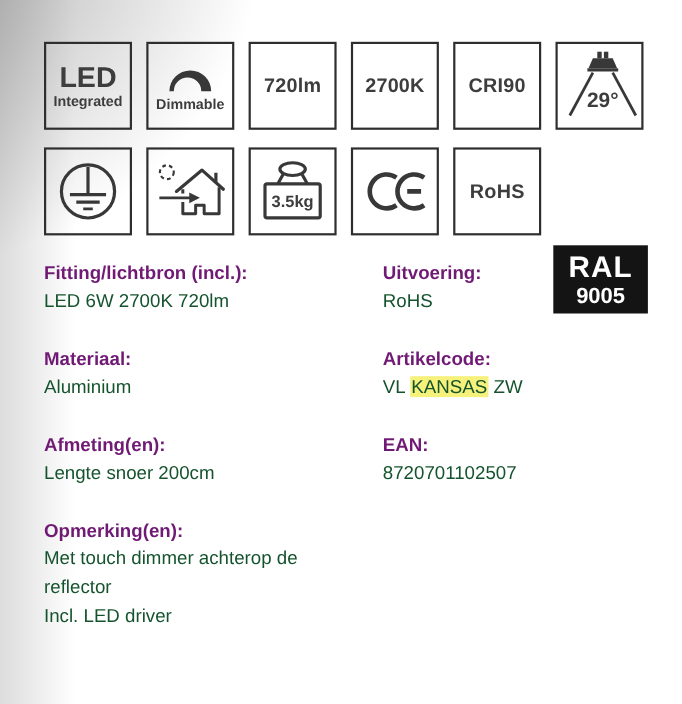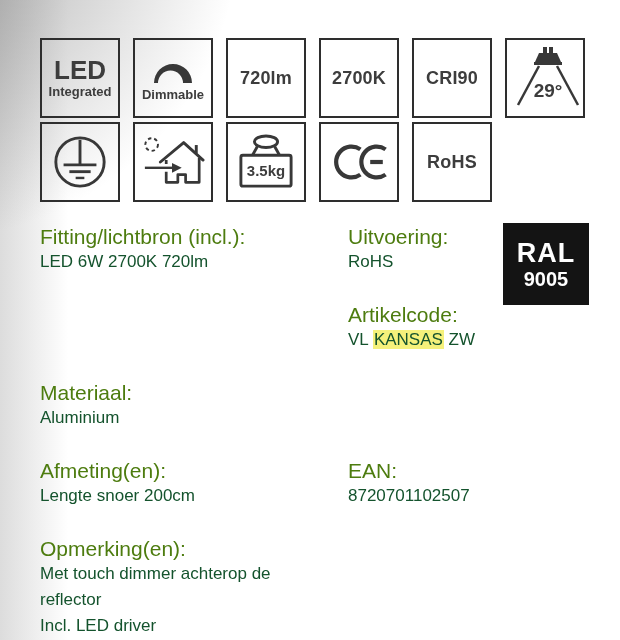--- a/index.html
+++ b/index.html
@@ -12,21 +12,21 @@
       radial-gradient(circle 430px at -70px -70px, rgba(110,110,110,0.60), rgba(255,255,255,0) 72%),
       linear-gradient(to right, rgba(140,140,140,0.30), rgba(255,255,255,0) 11%),
       #ffffff;
   }
 
   
   .badges {
     margin: 38px 0 0 40px;
     display: grid;
     grid-template-columns: repeat(6, 80px);
-    gap: 4px 13px;
+    gap: 16px 13px;
   }
   .badge {
     width: 80px; height: 80px;
     box-sizing: border-box;
     border: 2px solid #2e2e2e;
     display: flex; flex-direction: column;
     align-items: center; justify-content: center;
     color: #3d3d3d;
   }
   .badge .big-label  { font-size: 18px; font-weight: 600; letter-spacing: 0.2px; }
@@ -41,35 +41,35 @@
     margin: 23px 0 0 40px;
     display: grid;
     grid-template-columns: 308px 232px;
     row-gap: 28px;
   }
   .spec { }
   .col1 { grid-column: 1; }
   .col2 { grid-column: 2; }
   .spec-label {
     margin: 0;
-    font-size: 21px; font-weight: 400;
-    color: #4d7c0f; line-height: 24px;
+    font-size: 17px; font-weight: 700;
+    color: #701a75; line-height: 24px;
   }
   .spec-line {
     font-size: 17px; color: #14532d; line-height: 26px;
   }
   .pre { white-space: pre-wrap; }
   .wrap-narrow { max-width: 280px; }
   .hl { background: #f5f17b; padding: 0 1px; }
 
   
   .ral {
     position: absolute;
     left: 503px; top: 223px;
-    width: 86px; height: 82px;
+    width: 86px; height: 62px;
     background: #141414; color: #ffffff;
     display: flex; flex-direction: column;
     align-items: center; justify-content: center;
   }
   .ral-1 { font-size: 27px; font-weight: 600; line-height: 30px; letter-spacing: 1px; }
   .ral-2 { font-size: 20px; font-weight: 600; line-height: 23px; }
 </style>
 </head>
 <body>
 
@@ -161,28 +161,28 @@
   <div class="spec col1">
     <h3 class="spec-label">Fitting/lichtbron (incl.):</h3>
     <div class="spec-line">LED 6W 2700K 720lm</div>
   </div>
 
   <div class="spec col2">
     <h3 class="spec-label">Uitvoering:</h3>
     <div class="spec-line">RoHS</div>
   </div>
 
+  <div class="spec col1">
+    <h3 class="spec-label">Materiaal:</h3>
+    <div class="spec-line">Aluminium</div>
+  </div>
+
   <div class="spec col2">
     <h3 class="spec-label">Artikelcode:</h3>
     <div class="spec-line pre"><span>VL </span><span class="hl">KANSAS</span><span> ZW</span></div>
-  </div>
-
-  <div class="spec col1">
-    <h3 class="spec-label">Materiaal:</h3>
-    <div class="spec-line">Aluminium</div>
   </div>
 
   <div class="spec col1">
     <h3 class="spec-label">Afmeting(en):</h3>
     <div class="spec-line">Lengte snoer 200cm</div>
   </div>
 
   <div class="spec col2">
     <h3 class="spec-label">EAN:</h3>
     <div class="spec-line">8720701102507</div>

